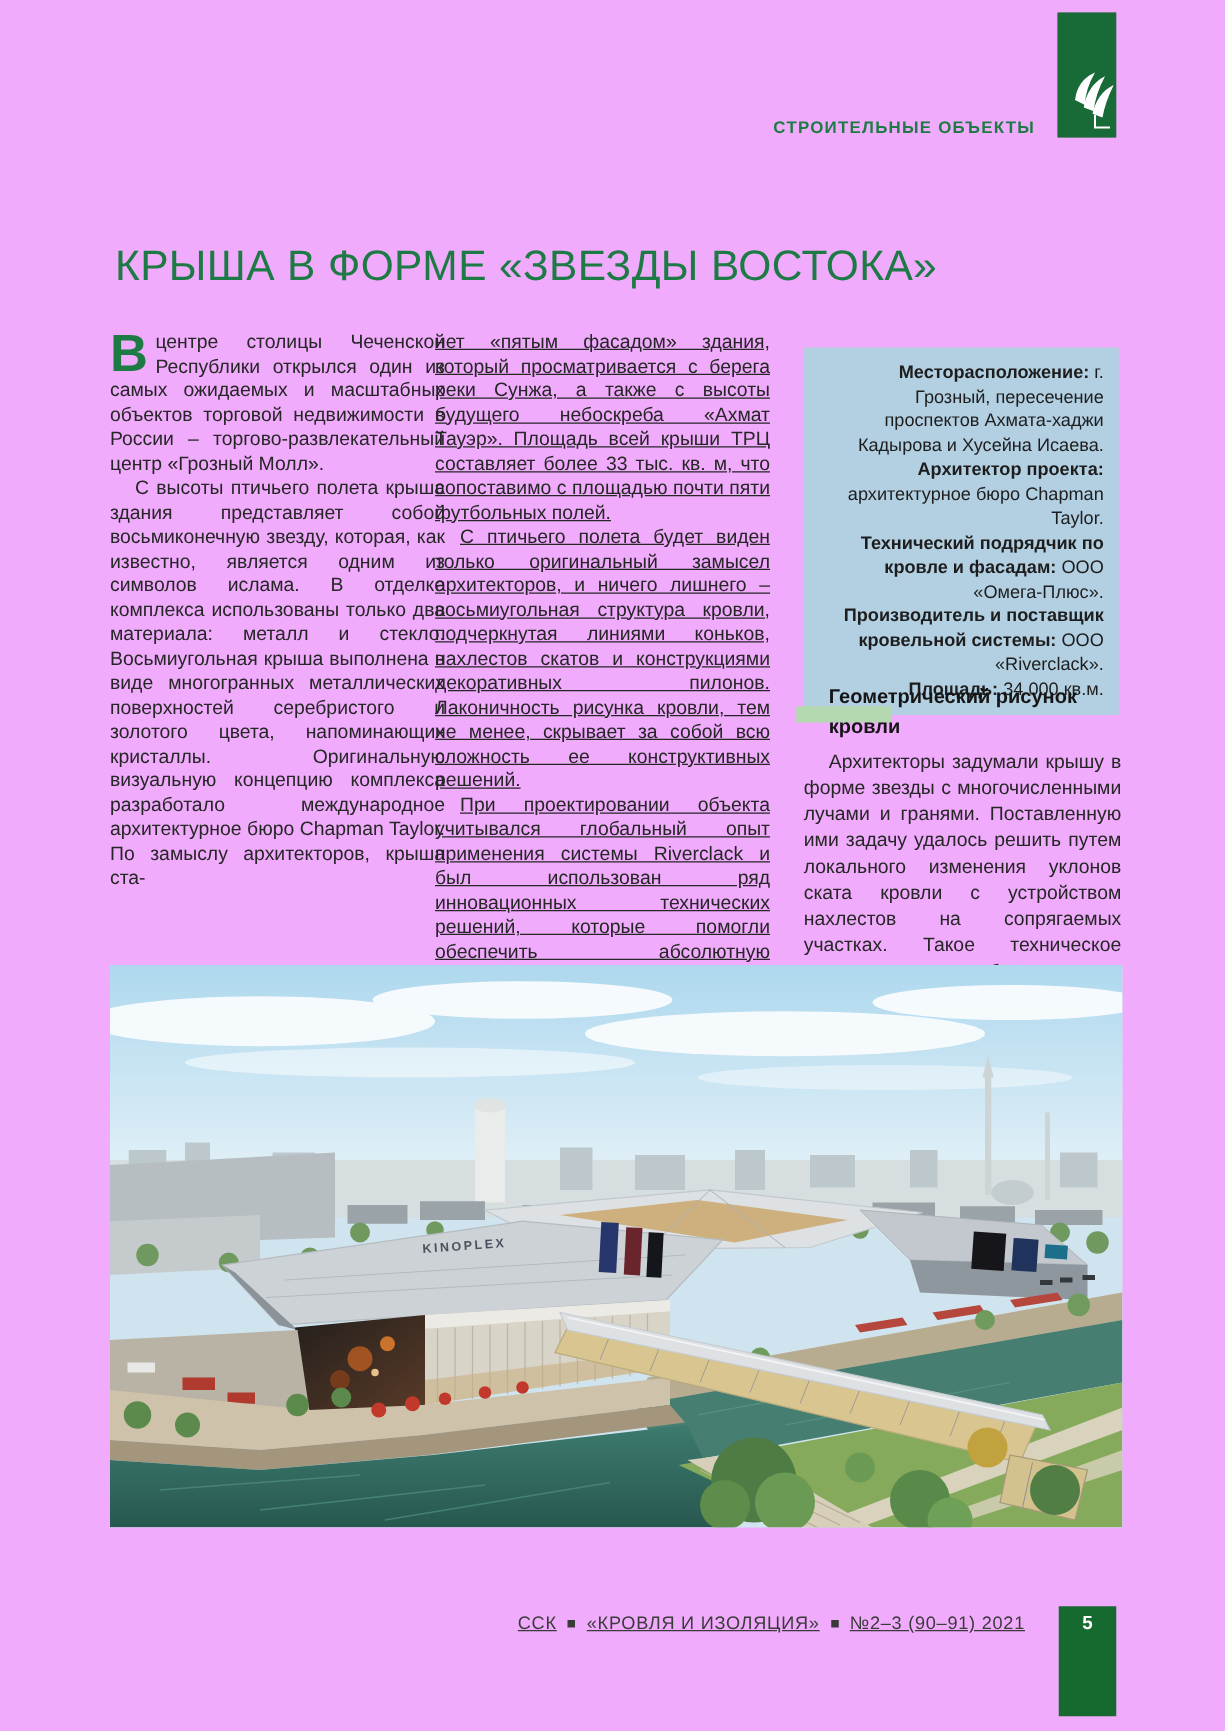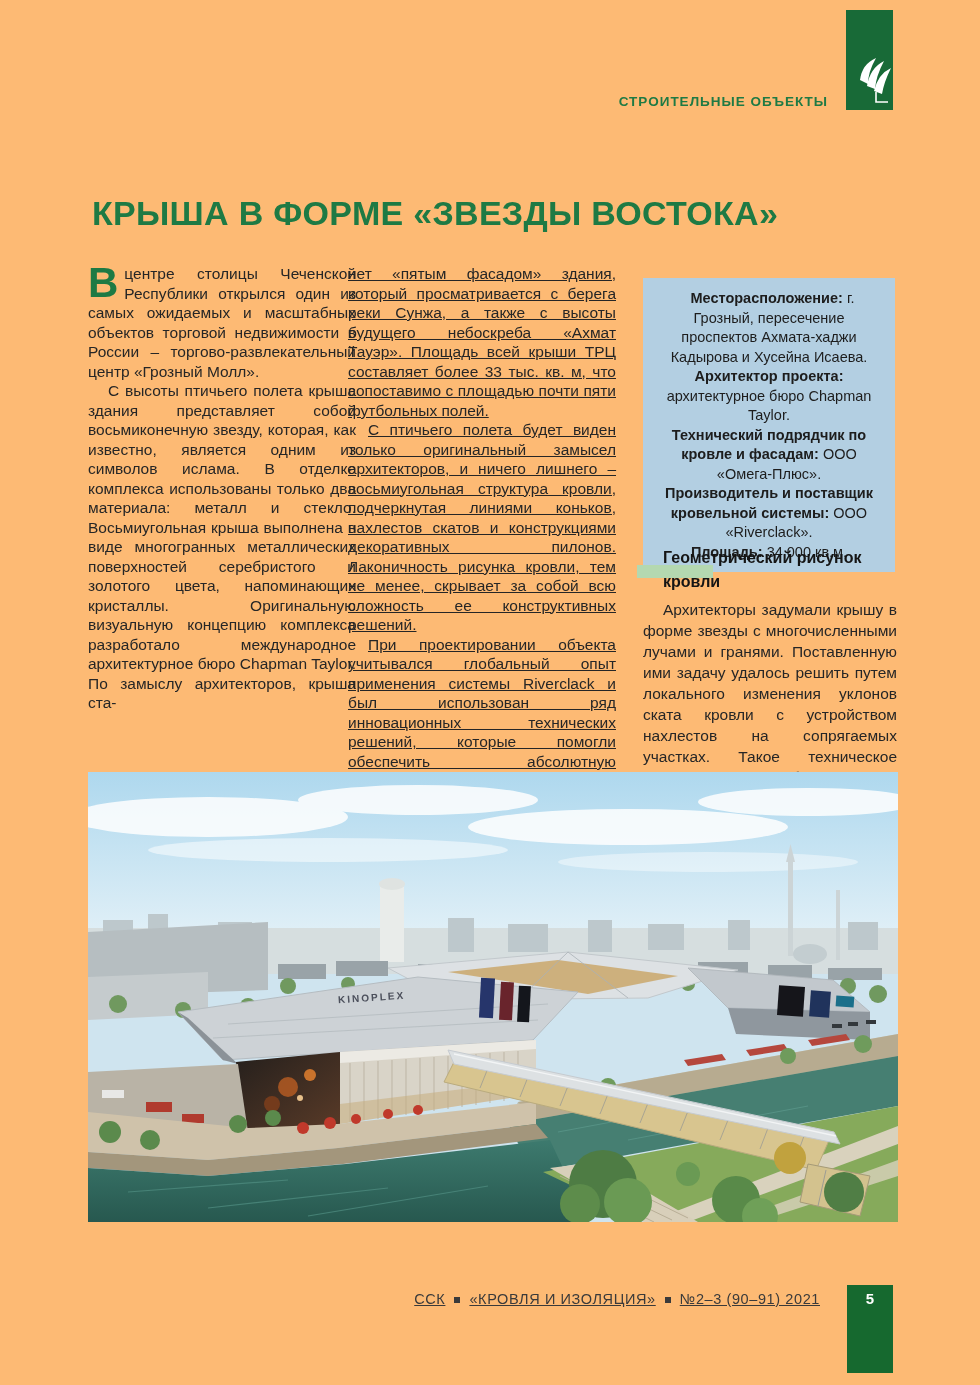--- a/index.html
+++ b/index.html
@@ -1,36 +1,36 @@
 <!DOCTYPE html>
 <html lang="ru"><head>
 <meta charset="utf-8">
 <style>
   html,body{margin:0;padding:0;background:#ffffff;}
-  .page{position:relative;width:980px;height:1385px;background:#fdba74;overflow:hidden;
+  .page{position:relative;width:980px;height:1385px;background:#f0abfc;overflow:hidden;
         font-family:"Liberation Sans",sans-serif;color:#222;}
   
   .logo-box{position:absolute;left:846px;top:10px;width:47px;height:100px;background:#186a37;}
   .section-label{position:absolute;right:152px;top:94px;font-size:13.5px;font-weight:bold;
         letter-spacing:1px;color:#1e7a44;}
-  .page-title{position:absolute;left:92px;top:170px;width:800px;font-size:34px;font-weight:bold;
+  .page-title{position:absolute;left:92px;top:170px;width:800px;font-size:34px;font-weight:normal;
         color:#1e7a44;letter-spacing:.3px;line-height:40px;white-space:nowrap;}
   
   .col{position:absolute;top:264px;width:268px;font-size:15.5px;line-height:19.5px;
         text-align:justify;color:#262626;}
   .col1{left:88px;}
   .col2{left:348px;text-decoration:underline;}
   .col p{margin:0;}
   .col p.ind{text-indent:20px;}
   .dropcap{float:left;font-size:42px;line-height:34px;font-weight:bold;color:#1e7a44;
         padding:2px 6px 0 0;}
   
   .info-box{position:absolute;left:643px;top:278px;width:228px;padding:11px 12px 10px;
         background:#b3cfe2;font-size:14.5px;line-height:19.5px;color:#1d1d1d;}
-  .info-item{margin:0;text-align:center;}
+  .info-item{margin:0;text-align:right;}
   .info-item:first-child{text-indent:7px;}
   .info-item b{font-weight:bold;}
   
   .subhead{position:absolute;left:643px;top:546px;width:254px;}
   .subhead .bar{position:absolute;left:-6px;top:19px;width:76px;height:13px;background:#b4d8b0;}
   .subhead h2{position:relative;margin:0;padding-left:20px;font-size:16px;line-height:24px;
         font-weight:bold;color:#151515;}
   .col3p{position:absolute;left:643px;top:599px;width:254px;font-size:15.5px;line-height:21px;
         text-align:justify;color:#262626;}
   .col3p p{margin:0;text-indent:20px;}

